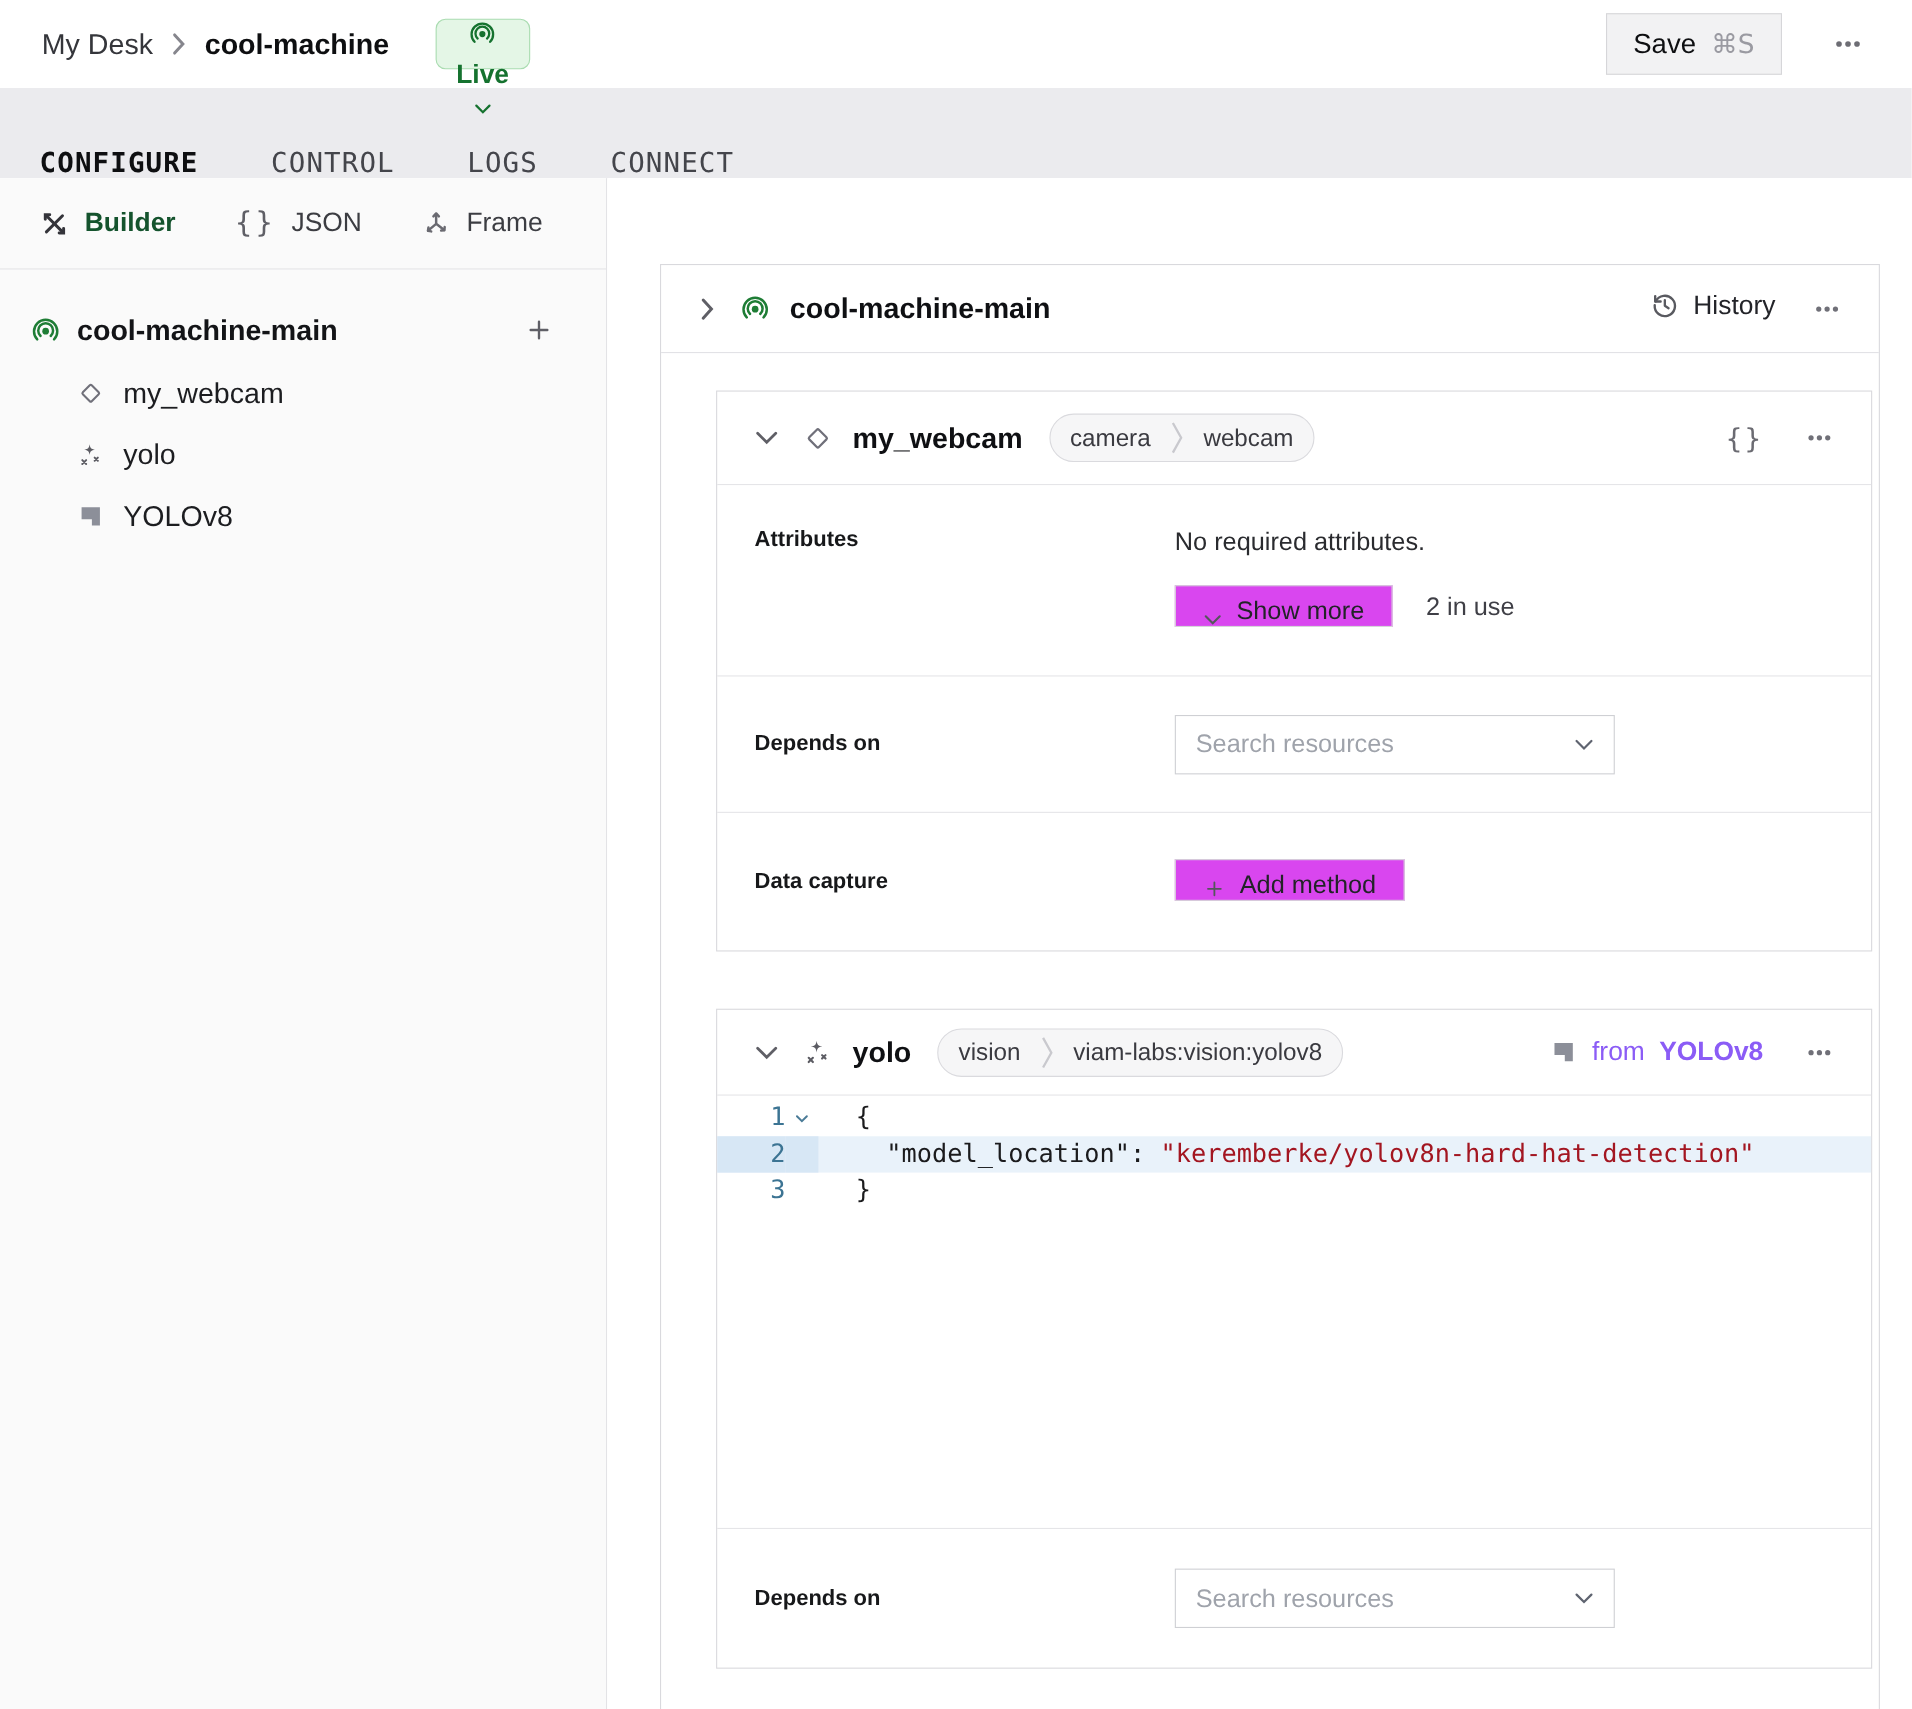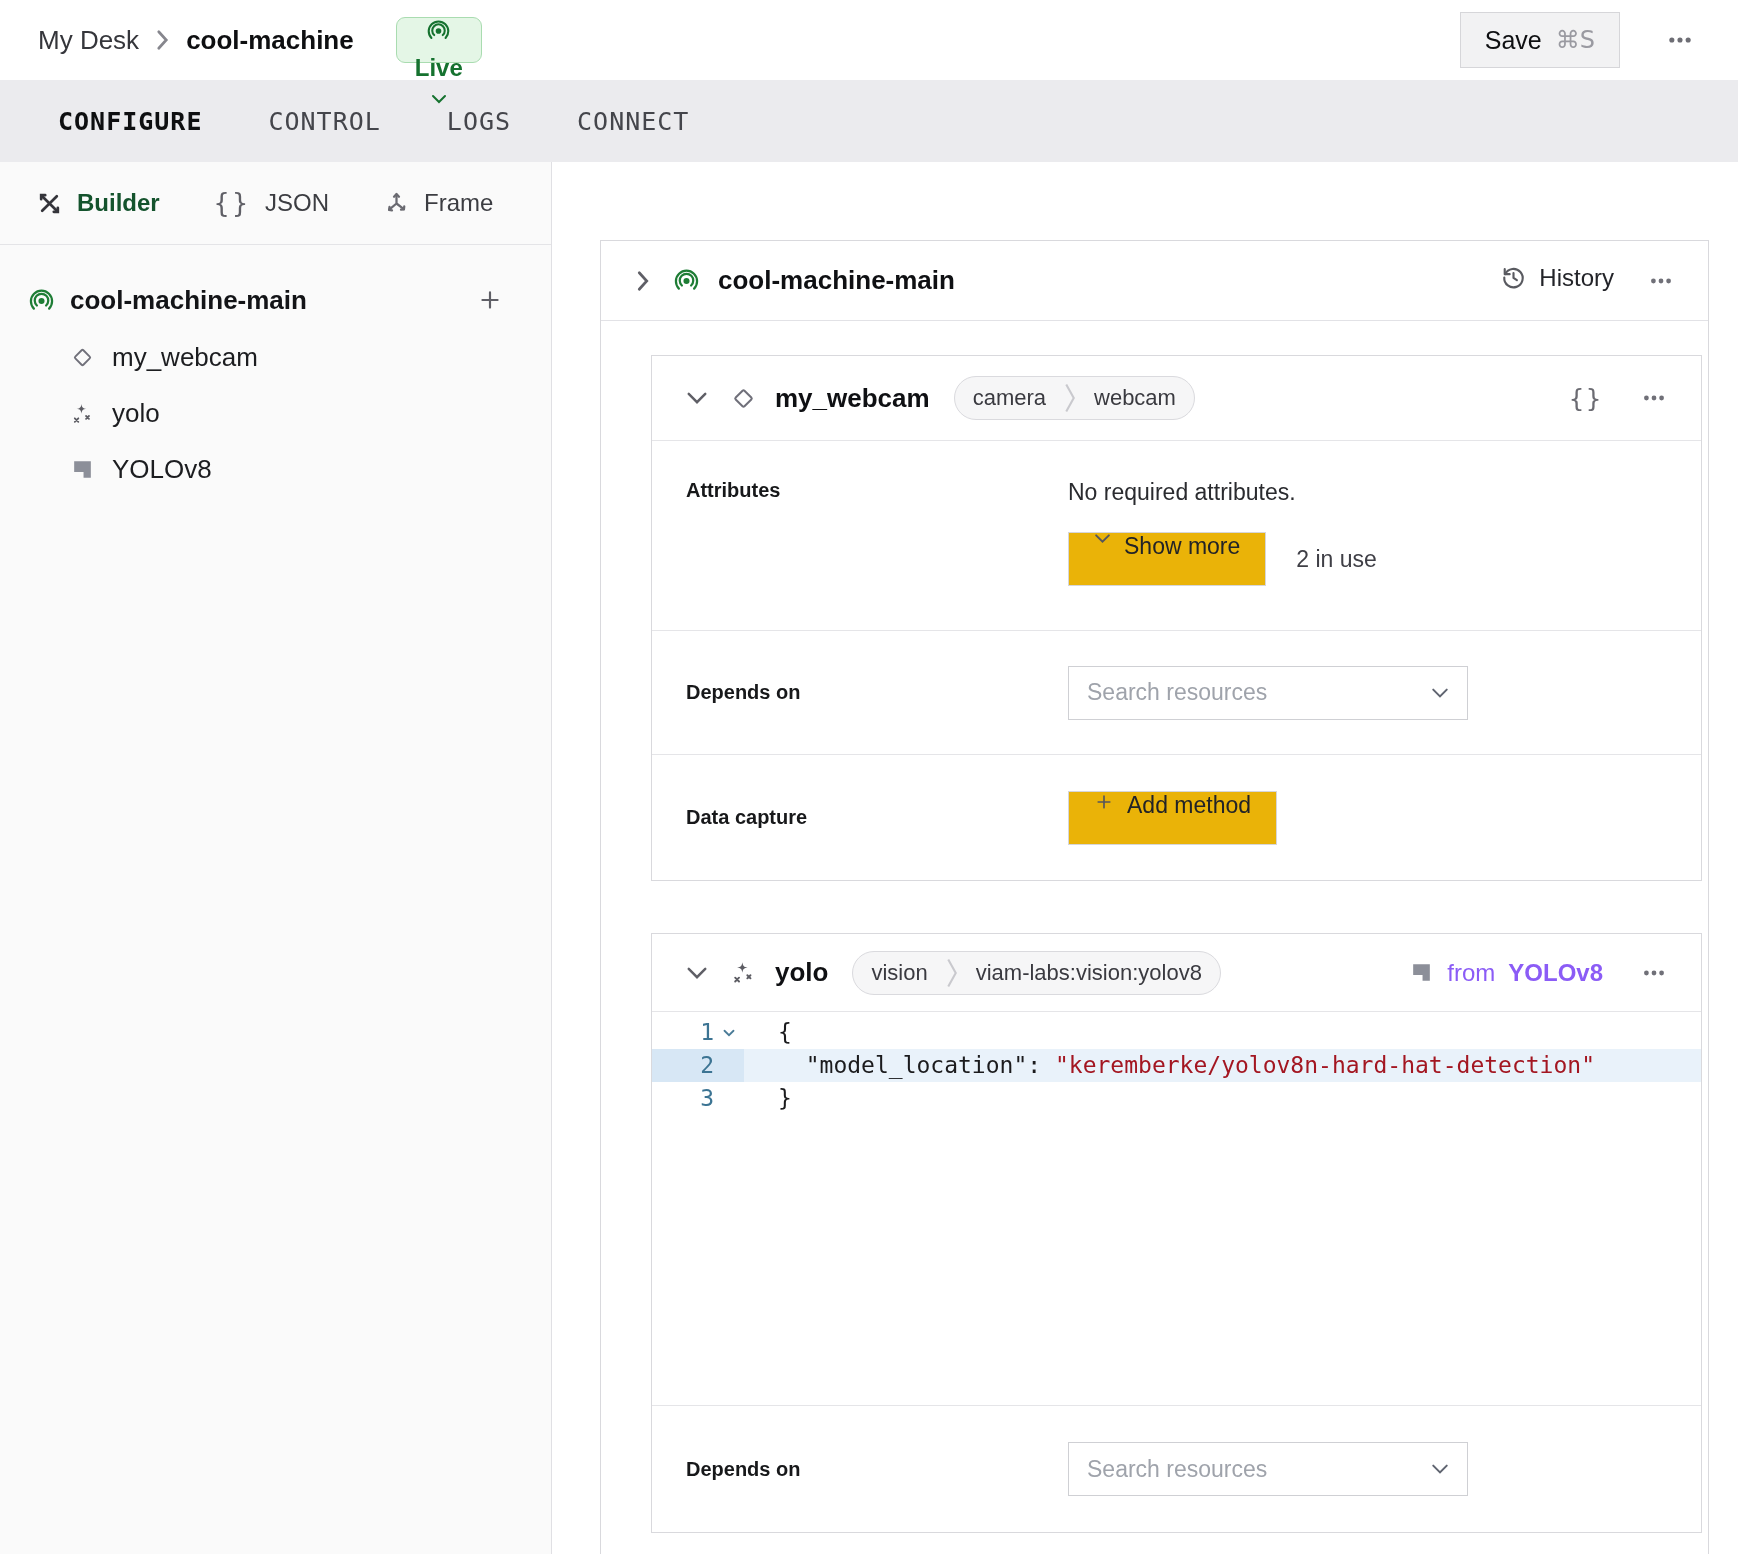--- a/index.html
+++ b/index.html
@@ -24,21 +24,21 @@
   .top-right { margin-left:auto; display:flex; align-items:center; }
   .save-btn {
     display:inline-flex; align-items:center; gap:14px; height:56px; padding:0 24px;
     background:#f2f2f3; border:1px solid #d6d6d9; font-size:25px; color:#0e0f11;
     font-family:"Liberation Sans",sans-serif; cursor:pointer;
   }
   .save-kbd { color:#9a9aa1; font-size:24px; font-family:"DejaVu Sans", sans-serif; }
   .kebab-btn { background:none; border:none; cursor:pointer; padding:6px; margin-left:40px; }
 
   
-  .tabbar { height:82px; background:#ebebee; display:flex; align-items:center; padding:0 58px; gap:66px; }
+  .tabbar { height:82px; background:#ebebee; display:flex; align-items:flex-end; padding:0 36px; gap:66px; }
   .tab { font-family:"DejaVu Sans Mono", monospace; font-size:25px; letter-spacing:1px;
          color:#44454b; background:none; border:none; cursor:pointer; }
   .tab.active { font-weight:bold; color:#0e0f11; }
 
   
   .content { display:flex; height:1392px; }
   .sidebar { width:552px; background:#fafafa; border-right:1px solid #e0e0e4; flex:none; }
   .viewbar { height:83px; border-bottom:1px solid #e4e4e7; display:flex; align-items:center; padding:0 36px; gap:54px; }
   .view-item { display:inline-flex; align-items:center; gap:14px; font-size:24px; color:#3c3d42;
                background:none; border:none; cursor:pointer; }
@@ -79,22 +79,22 @@
   .code-toggle { font-family:"DejaVu Sans Mono", monospace; font-size:25px; color:#6b6b72;
                  background:none; border:none; cursor:pointer; letter-spacing:2px; }
   .from-wrap { display:inline-flex; align-items:center; gap:13px; font-size:24px; color:#8b5cf6; }
   .from-module { font-weight:bold; }
 
   .res-row { border-top:1px solid #e5e5e8; display:grid; grid-template-columns:382px 1fr; padding:0 34px; }
   .row-label { font-size:20px; font-weight:bold; color:#17181a; }
   .row-attrs { padding-top:38px; padding-bottom:44px; }
   .attrs-empty { font-size:23px; color:#2a2b2f; }
   .attrs-actions { display:flex; align-items:center; margin-top:26px; }
-  .gray-btn { display:inline-flex; align-items:flex-start; gap:13px; height:54px; padding:0 25px;
-              background:#eab308; border:1px solid #d6d6d9; font-size:23px; color:#222327;
+  .gray-btn { display:inline-flex; align-items:flex-end; gap:13px; height:38px; padding:0 25px;
+              background:#d946ef; border:1px solid #d6d6d9; font-size:23px; color:#222327;
               font-family:"Liberation Sans",sans-serif; cursor:pointer; }
   .in-use { font-size:23px; color:#3f3f46; margin-left:30px; }
 
   .row-mid { align-items:center; }
   .row-depends { height:124px; }
   .row-capture { height:126px; }
   .row-depends-yolo { height:127px; }
 
   .select-box { width:400px; height:54px; background:#fff; border:1px solid #cfd0d4;
                 display:flex; align-items:center; padding:0 18px; cursor:pointer; }

